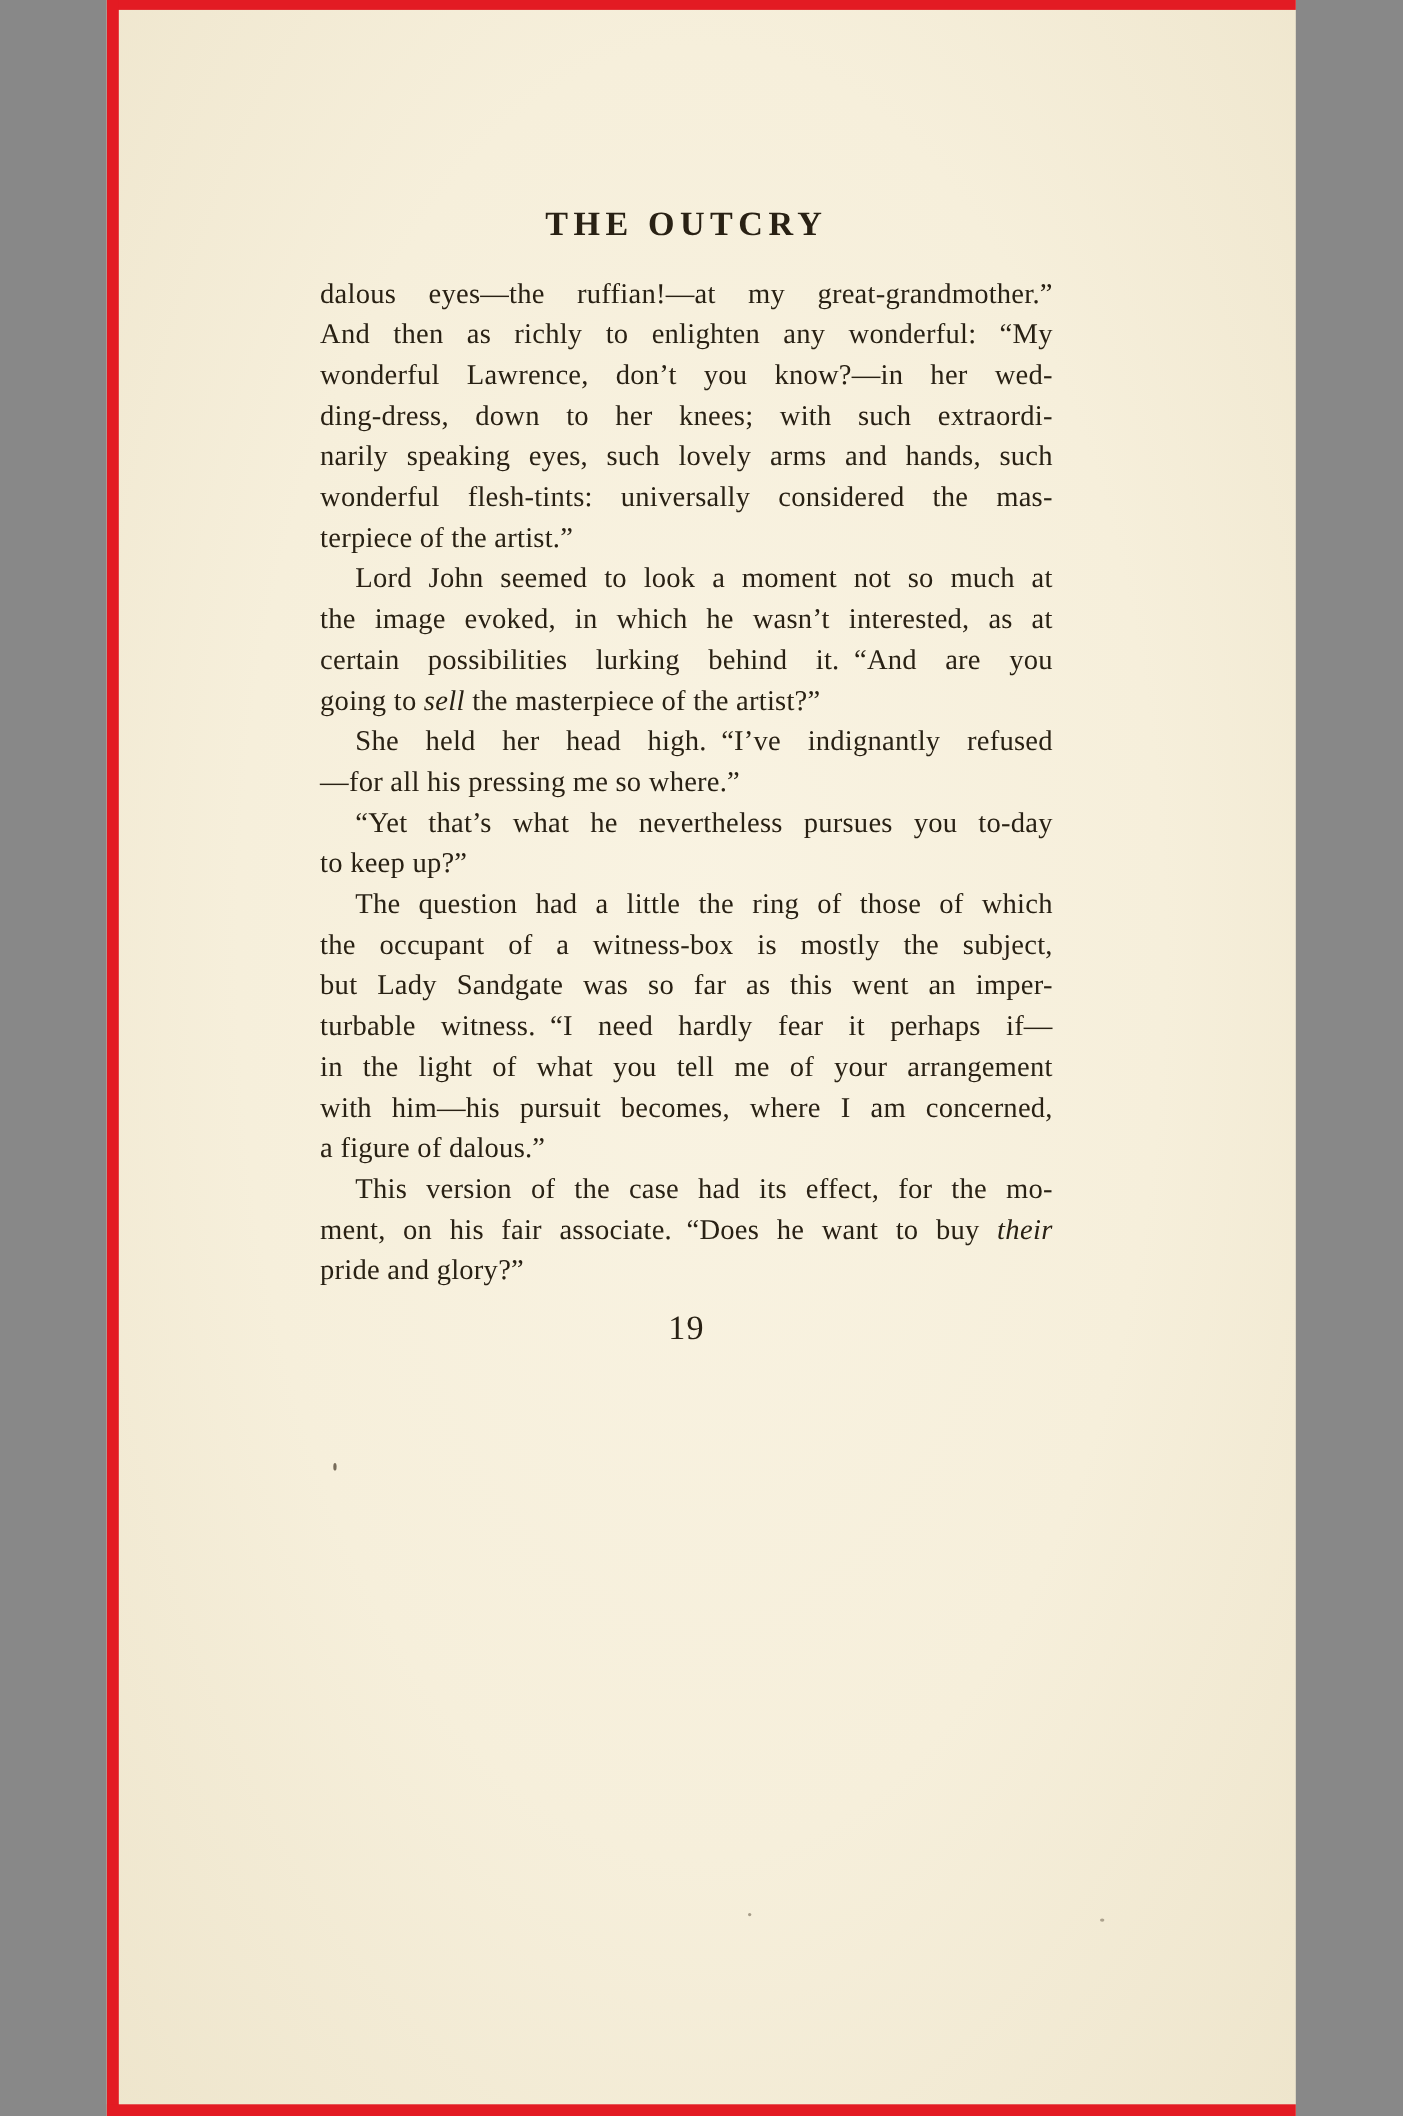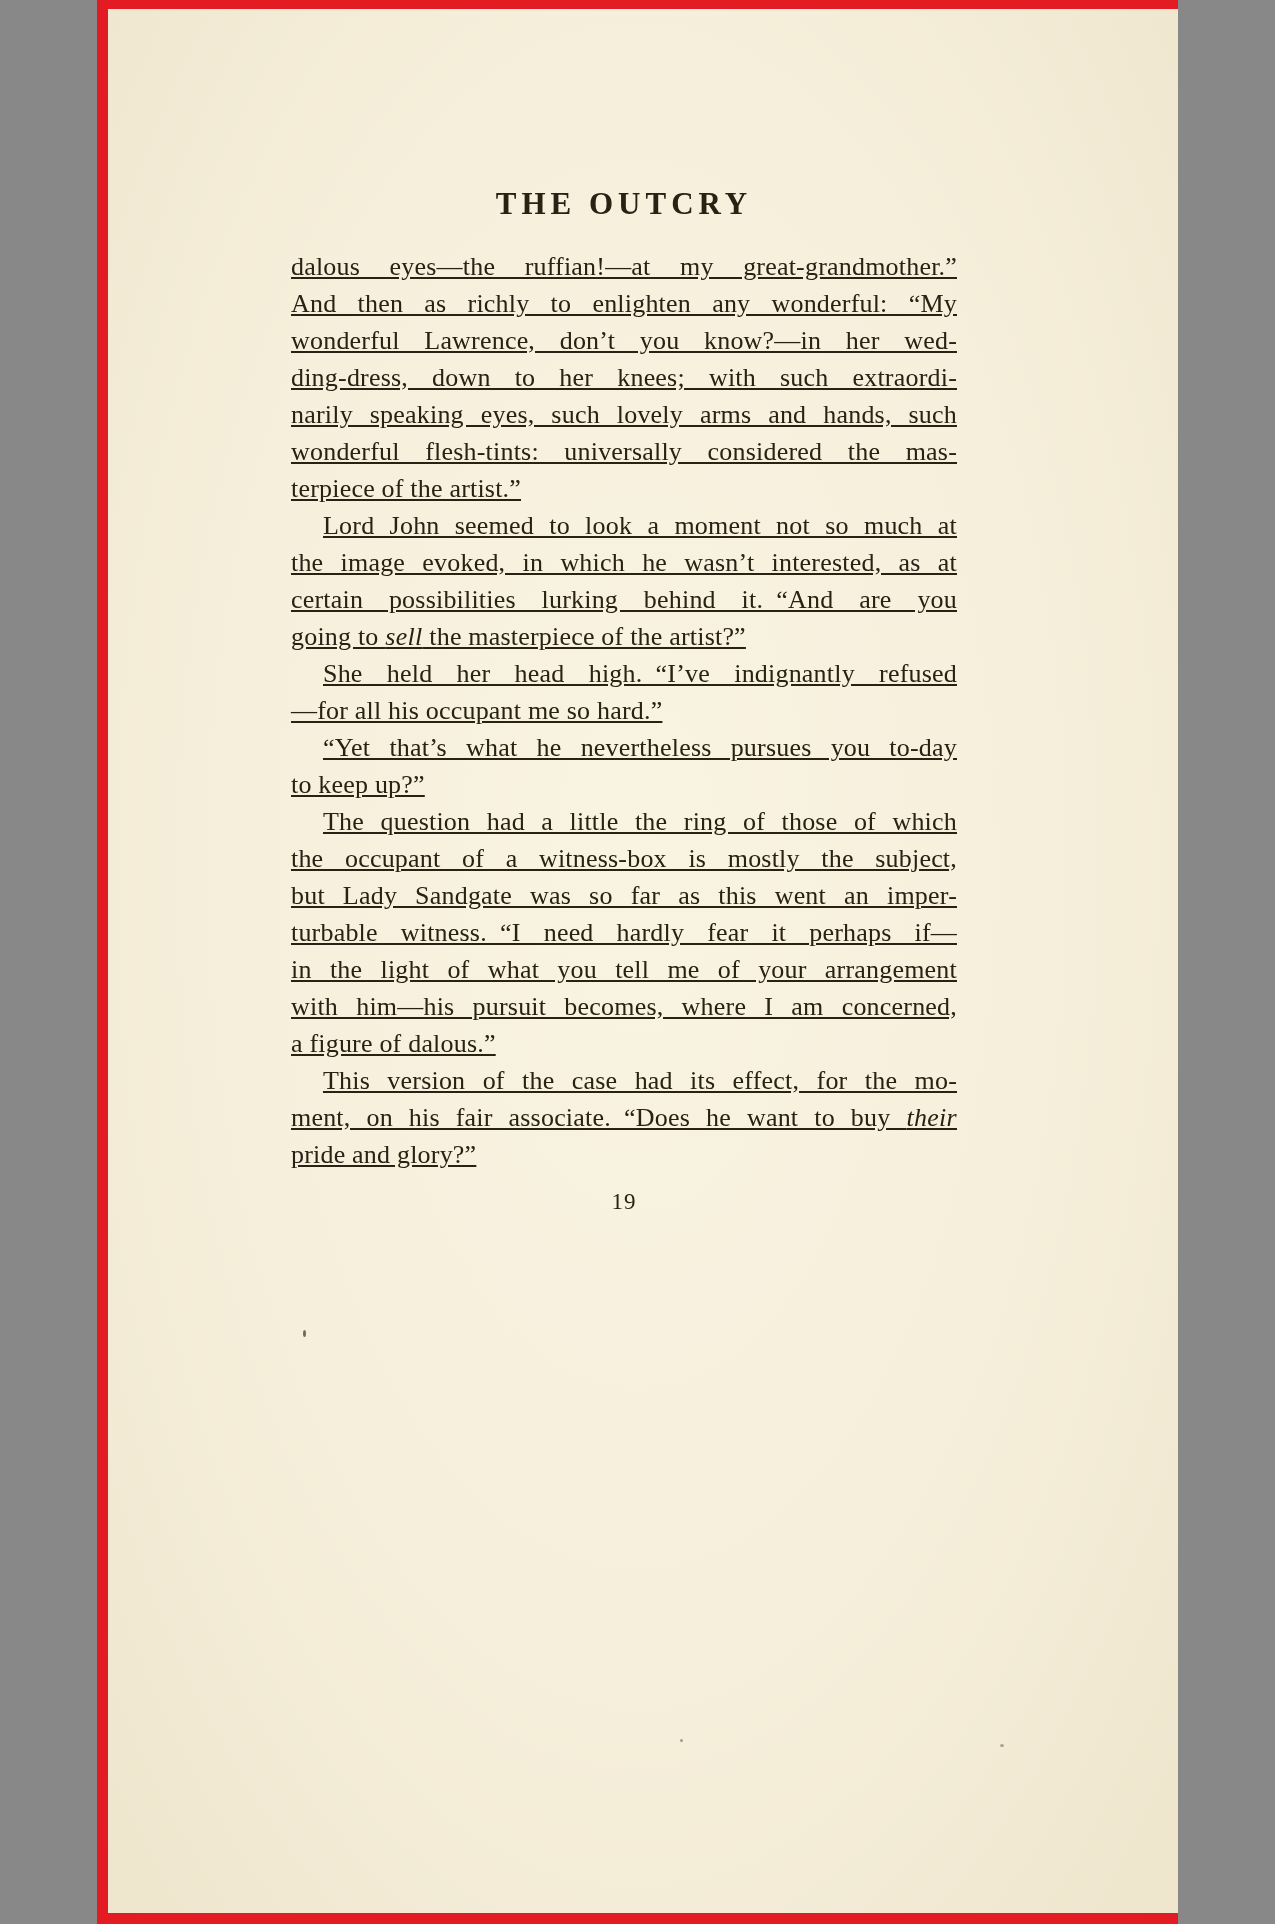--- a/index.html
+++ b/index.html
@@ -31,33 +31,32 @@
     text-align:center;
     font-size:31px;
     font-weight:600;
     letter-spacing:5px;
     line-height:36px;
   }
   .body-text{
     font-size:26px;
     line-height:37px;
     letter-spacing:0.2px;
-    text-decoration:underline;
   }
   .para{margin:0;}
   .line{
     text-align:justify;
     text-align-last:justify;
   }
   .line.lastline{text-align-last:left;}
   .line.firstline{padding-left:32px;}
   .page-number{
     margin-top:16px;
     text-align:center;
-    font-size:23px;
+    font-size:31px;
     letter-spacing:1px;
   }
   .speck{position:absolute;background:#564a38;border-radius:50%;}
   .speck-1{left:206px;top:1330px;width:3px;height:7px;opacity:.8;}
   .speck-2{left:583px;top:1739px;width:3px;height:3px;opacity:.5;}
   .speck-3{left:903px;top:1744px;width:4px;height:3px;opacity:.45;}
   i{letter-spacing:0.3px;}
 </style>
 </head>
 <body>
@@ -81,21 +80,21 @@
           <div class="line lastline">terpiece of the artist.”</div>
         </div>
         <div class="para">
           <div class="line firstline">Lord John seemed to look a moment not so much at</div>
           <div class="line">the image evoked, in which he wasn’t interested, as at</div>
           <div class="line">certain possibilities lurking behind it. “And are you</div>
           <div class="line lastline">going to <i>sell</i> the masterpiece of the artist?”</div>
         </div>
         <div class="para">
           <div class="line firstline">She held her head high. “I’ve indignantly refused</div>
-          <div class="line lastline">—for all his occupant me so hard.”</div>
+          <div class="line lastline">—for all his pressing me so where.”</div>
         </div>
         <div class="para">
           <div class="line firstline">“Yet that’s what he nevertheless pursues you to-day</div>
           <div class="line lastline">to keep up?”</div>
         </div>
         <div class="para">
           <div class="line firstline">The question had a little the ring of those of which</div>
           <div class="line">the occupant of a witness-box is mostly the subject,</div>
           <div class="line">but Lady Sandgate was so far as this went an imper-</div>
           <div class="line">turbable witness. “I need hardly fear it perhaps if—</div>

